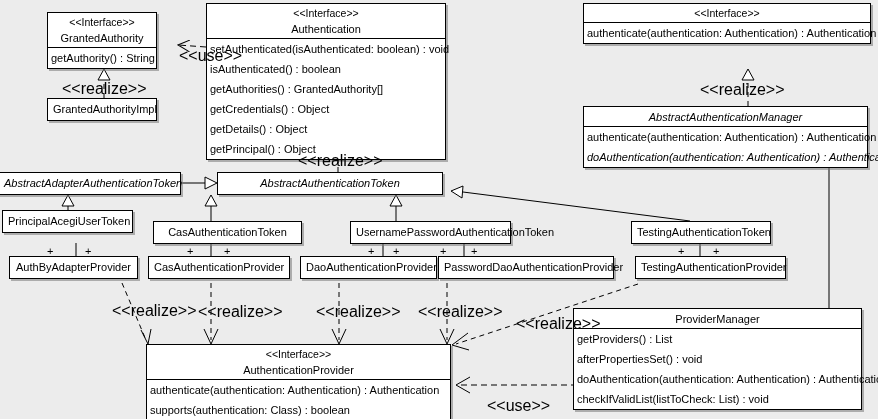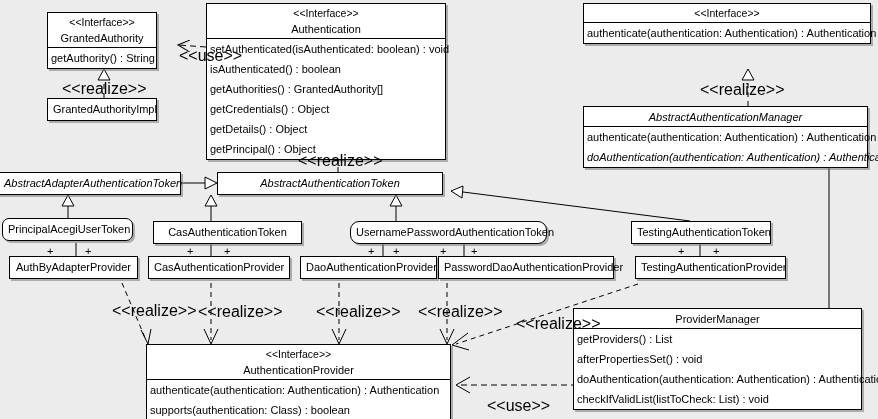--- a/index.html
+++ b/index.html
@@ -244,33 +244,33 @@
       <span class="cname">AbstractAdapterAuthenticationToken</span>
     </div>
   </div>
 
   <div class="umlbox simple" style="left:217px; top:172px; width:226px;">
     <div class="umlhead italic">
       <span class="cname">AbstractAuthenticationToken</span>
     </div>
   </div>
 
-  <div class="umlbox simple" style="left:2px; top:218px; width:131px;border-radius:7px;">
+  <div class="umlbox simple" style="left:2px; top:210px; width:131px;">
     <div class="umlhead">
       <span class="cname">PrincipalAcegiUserToken</span>
     </div>
   </div>
 
   <div class="umlbox simple" style="left:153px; top:221px; width:149px;">
     <div class="umlhead">
       <span class="cname">CasAuthenticationToken</span>
     </div>
   </div>
 
-  <div class="umlbox simple" style="left:350px; top:221px; width:197px;border-radius:9px;">
+  <div class="umlbox simple" style="left:350px; top:221px; width:161px;">
     <div class="umlhead">
       <span class="cname">UsernamePasswordAuthenticationToken</span>
     </div>
   </div>
 
   <div class="umlbox simple" style="left:631px; top:221px; width:140px;">
     <div class="umlhead">
       <span class="cname">TestingAuthenticationToken</span>
     </div>
   </div>

